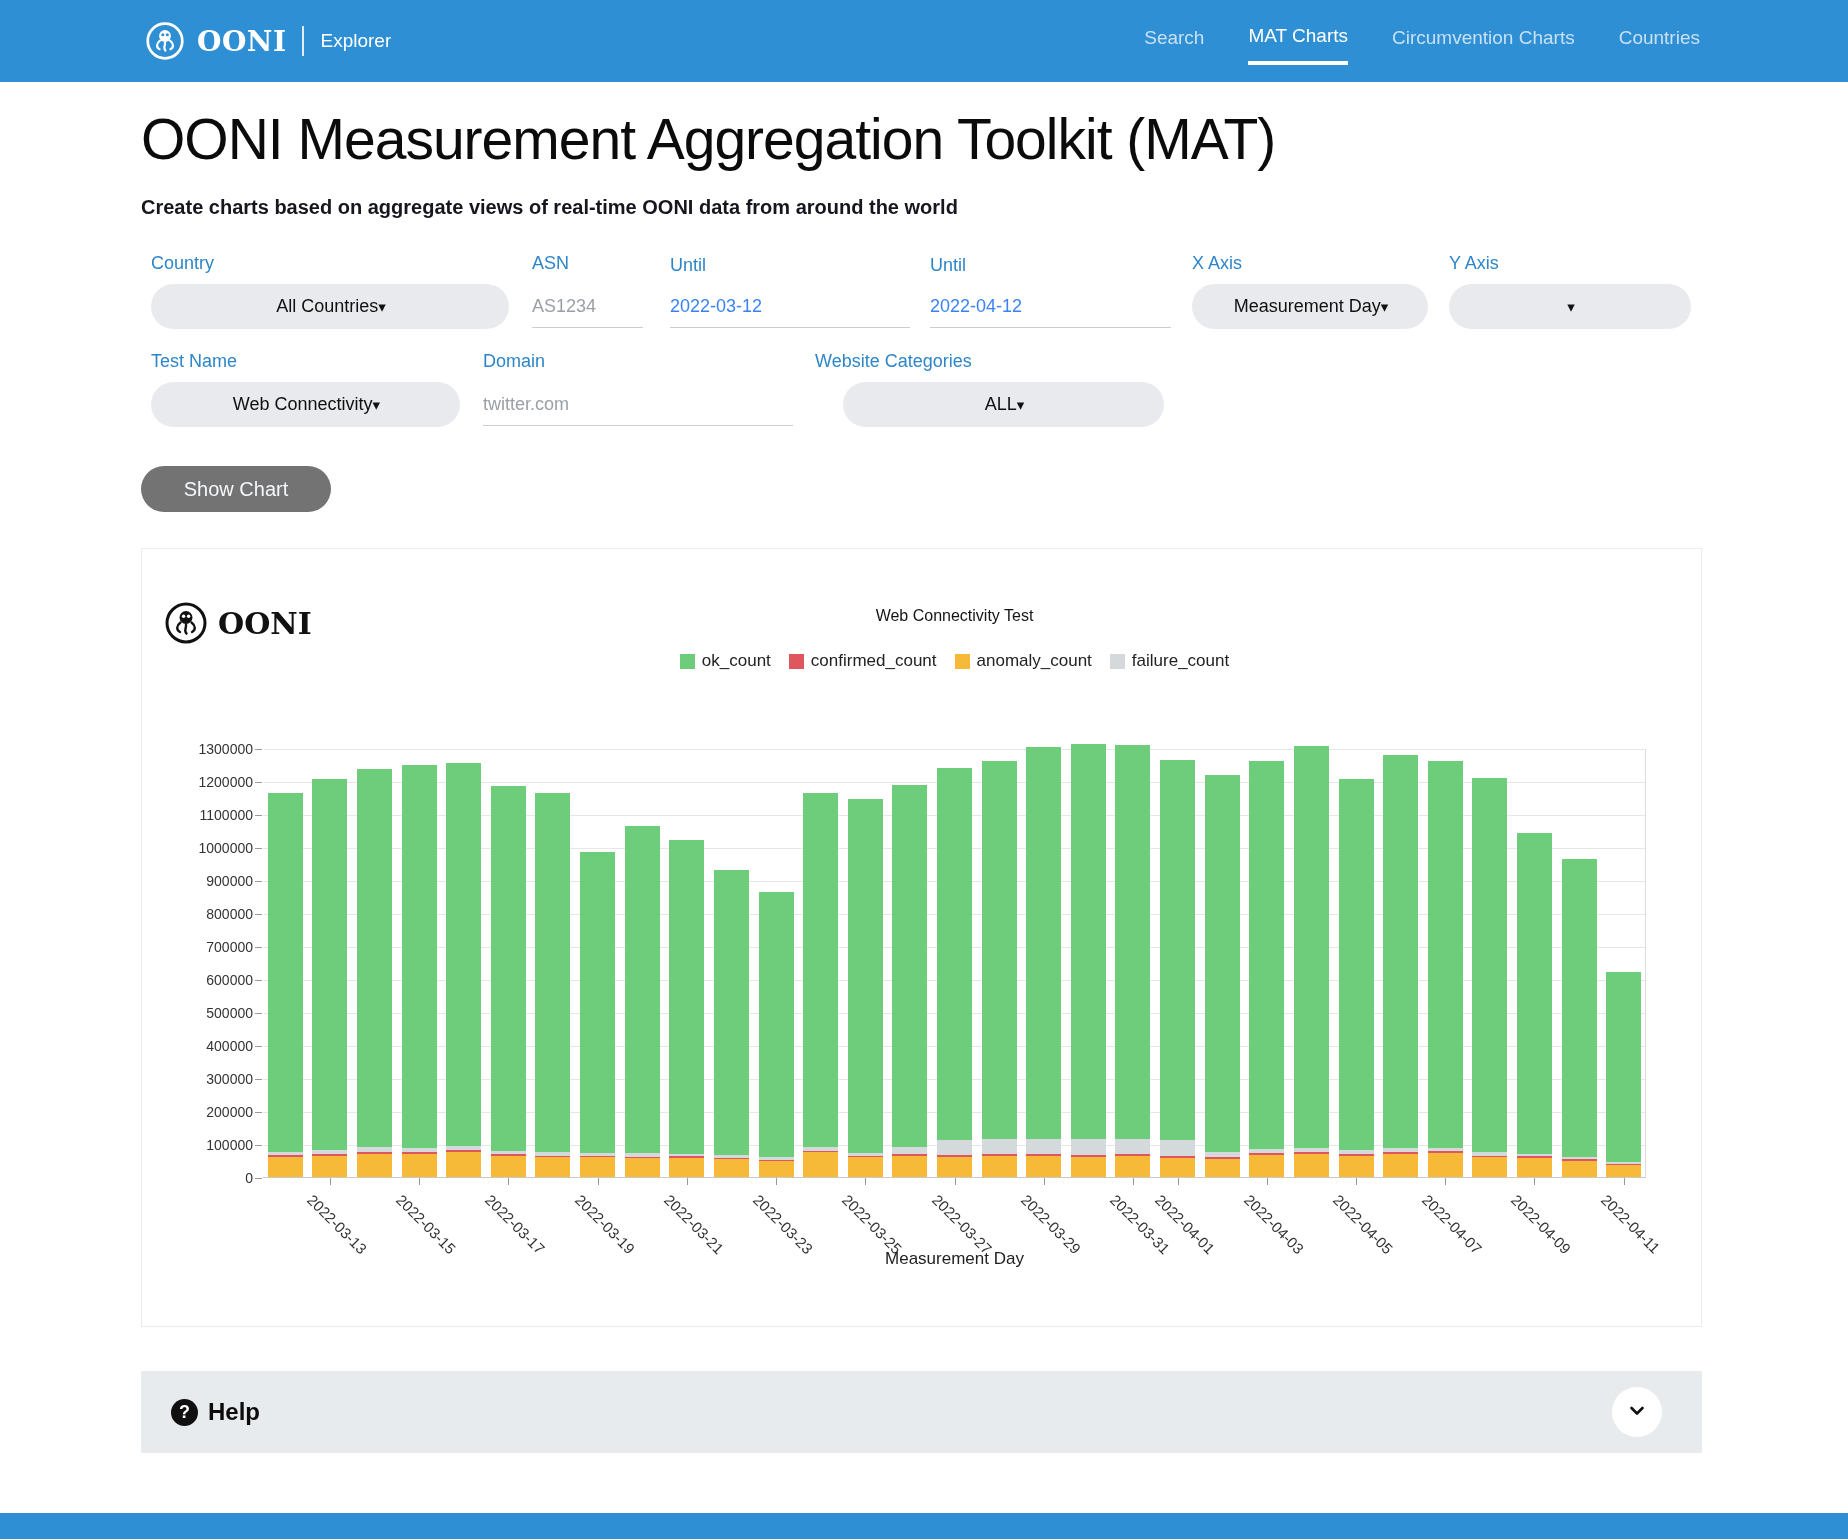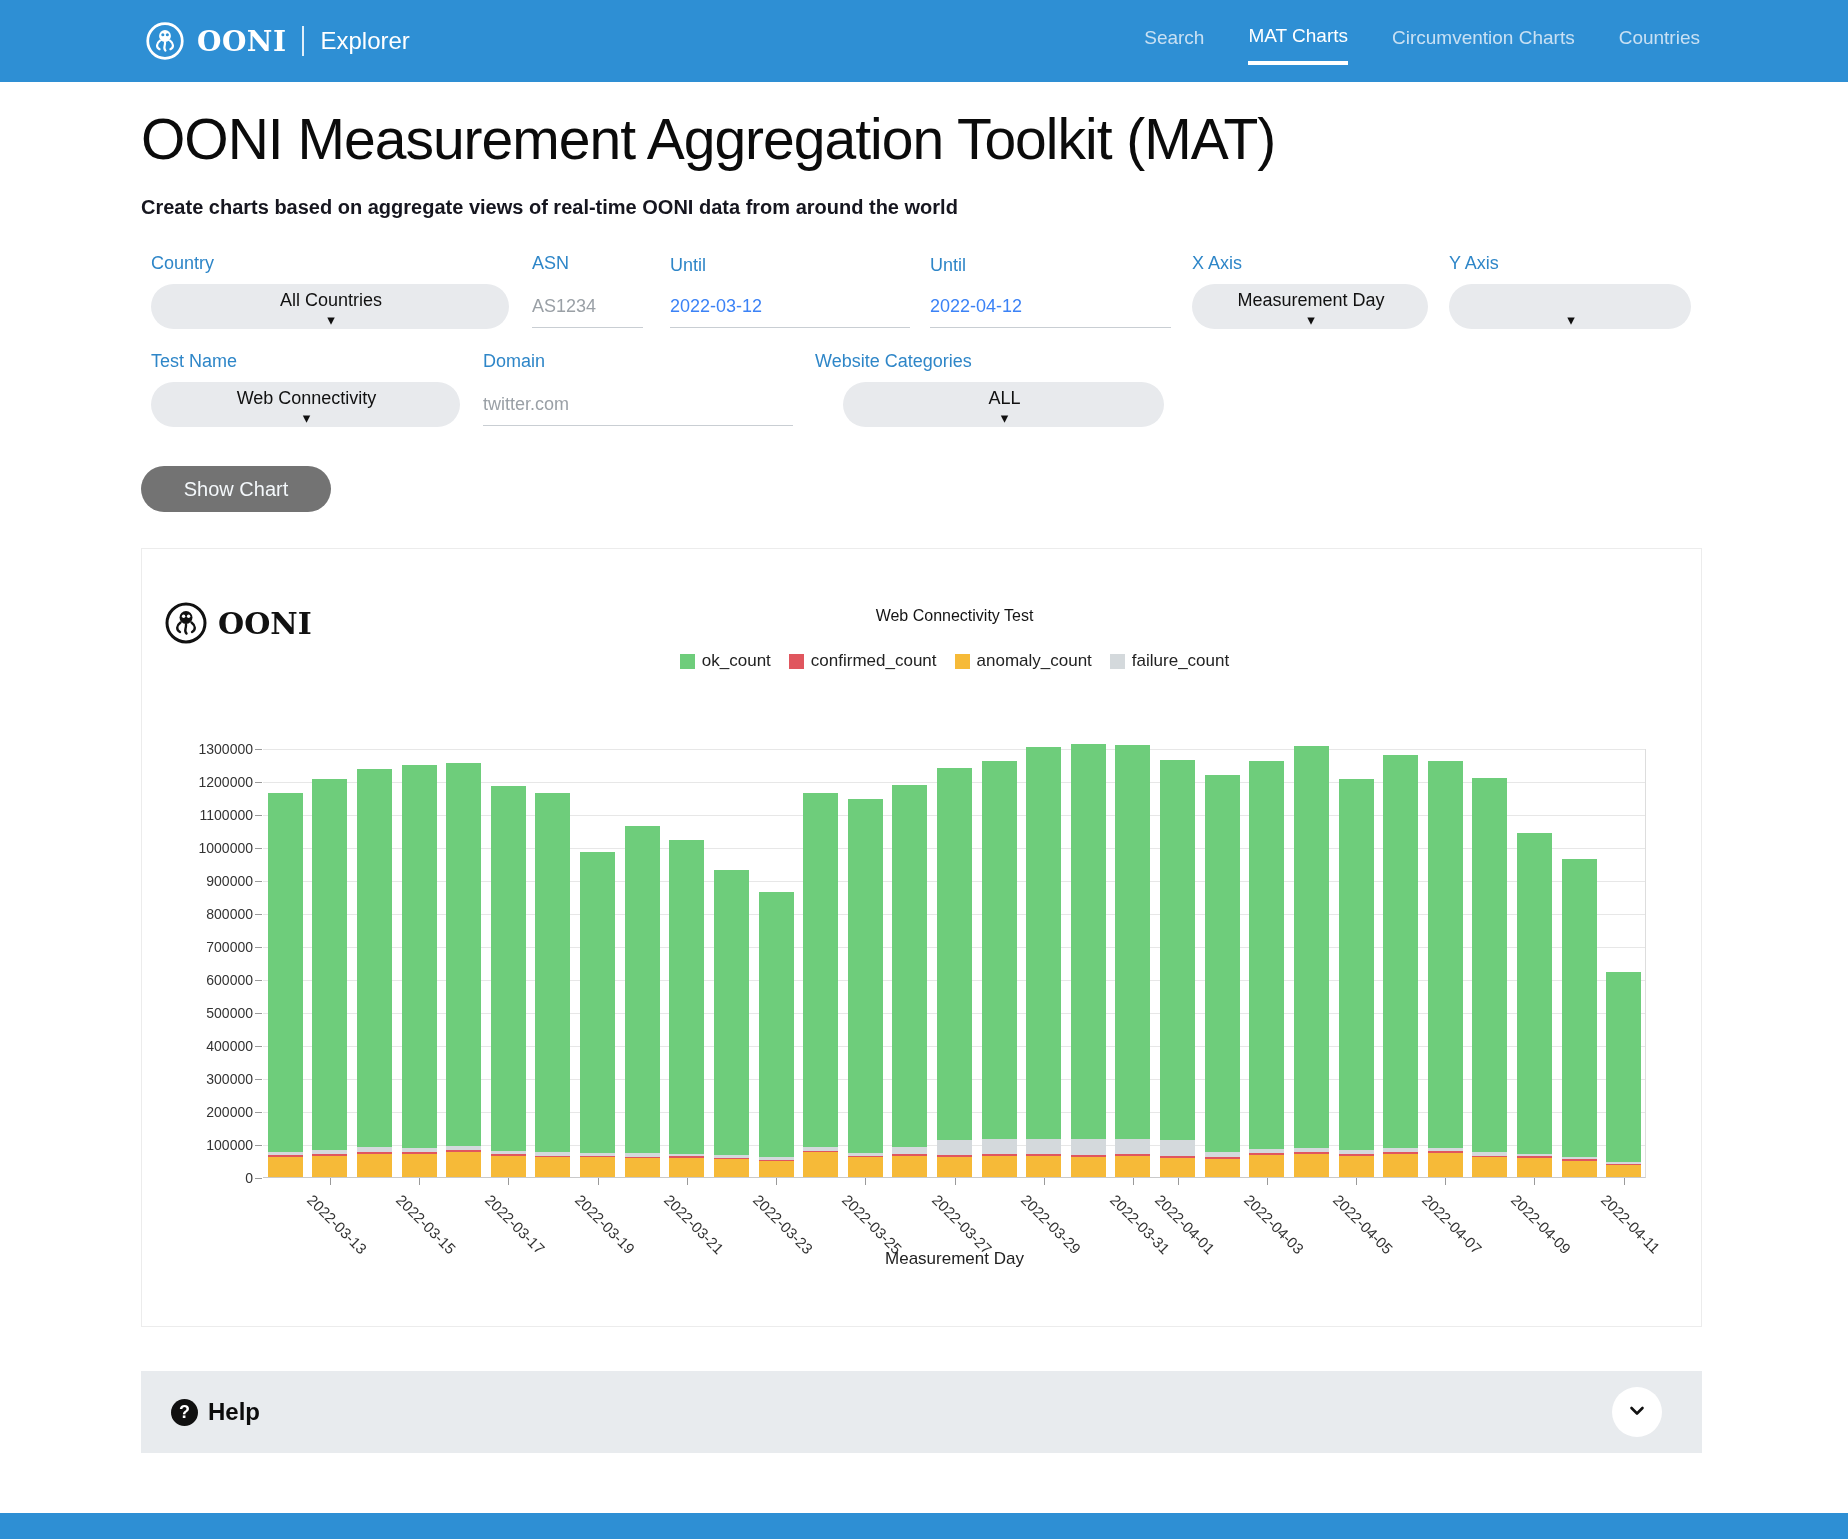--- a/index.html
+++ b/index.html
@@ -7,35 +7,35 @@
               font-family:"Liberation Sans", sans-serif; }
   #app { position:relative; width:1516px; height:1539px;border-radius:21px; }
 
   
   .header { position:absolute; left:0; top:0; width:1848px; height:82px;
             background:#2e8fd4; display:flex; align-items:center; }
   .brand { display:flex; align-items:center; gap:12px; margin-left:145px; color:#fff; }
   .brand-logo { width:40px; height:40px; display:flex; }
   .brand-name { font-family:"DejaVu Serif", serif; font-weight:bold; font-size:28px; letter-spacing:0.5px; }
   .brand-div { width:2px; height:30px; background:rgba(255,255,255,0.85); margin:0 4px; }
-  .brand-sub { font-size:24px; font-weight:300; }
+  .brand-sub { font-size:19px; font-weight:300; }
   .nav { position:absolute; right:148px; top:0; height:82px; display:flex; align-items:center; gap:44px; }
   .nav a { text-decoration:none; color:#c8e0f3; font-size:19px; padding:8px 0 14px 0; cursor:pointer; }
   .nav a.active { color:#fff; border-bottom:4px solid #fff; }
 
   
   .h1 { position:absolute; left:141px; top:106px; font-size:57px; font-weight:300;
         letter-spacing:-1px; color:#0b0b0b; }
   .subtitle { position:absolute; left:141px; top:196px; font-size:20px; font-weight:bold; color:#16161f; }
 
   
   .flabel { position:absolute; color:#2e86c8; font-size:18px; font-weight:500; }
   .pill { position:absolute; height:45px; background:#e8eaed; border-radius:23px;
-          display:flex; align-items:center; justify-content:flex-end;
-          padding:0 18px 0 20px; font-size:18px; color:#111; cursor:pointer;flex-direction:column; }
+          display:flex; align-items:center; justify-content:center;
+          padding:0 18px 0 20px; font-size:18px; color:#111; cursor:pointer; }
   .pill .caret { font-size:15px; color:#111; }
   .tinput { position:absolute; height:42px; border:none; border-bottom:1px solid #c9ced3;
             font-size:18px; color:#3b82f6; background:#fff; outline:none;
             font-family:"Liberation Sans", sans-serif; }
   .tinput::placeholder { color:#9aa0a6; }
   .btn { position:absolute; left:141px; top:466px; width:190px; height:46px;
          background:#737373; color:#f4f8fb; border:none; border-radius:23px;
          font-size:20px; cursor:pointer; font-family:"Liberation Sans", sans-serif; }
 
   

